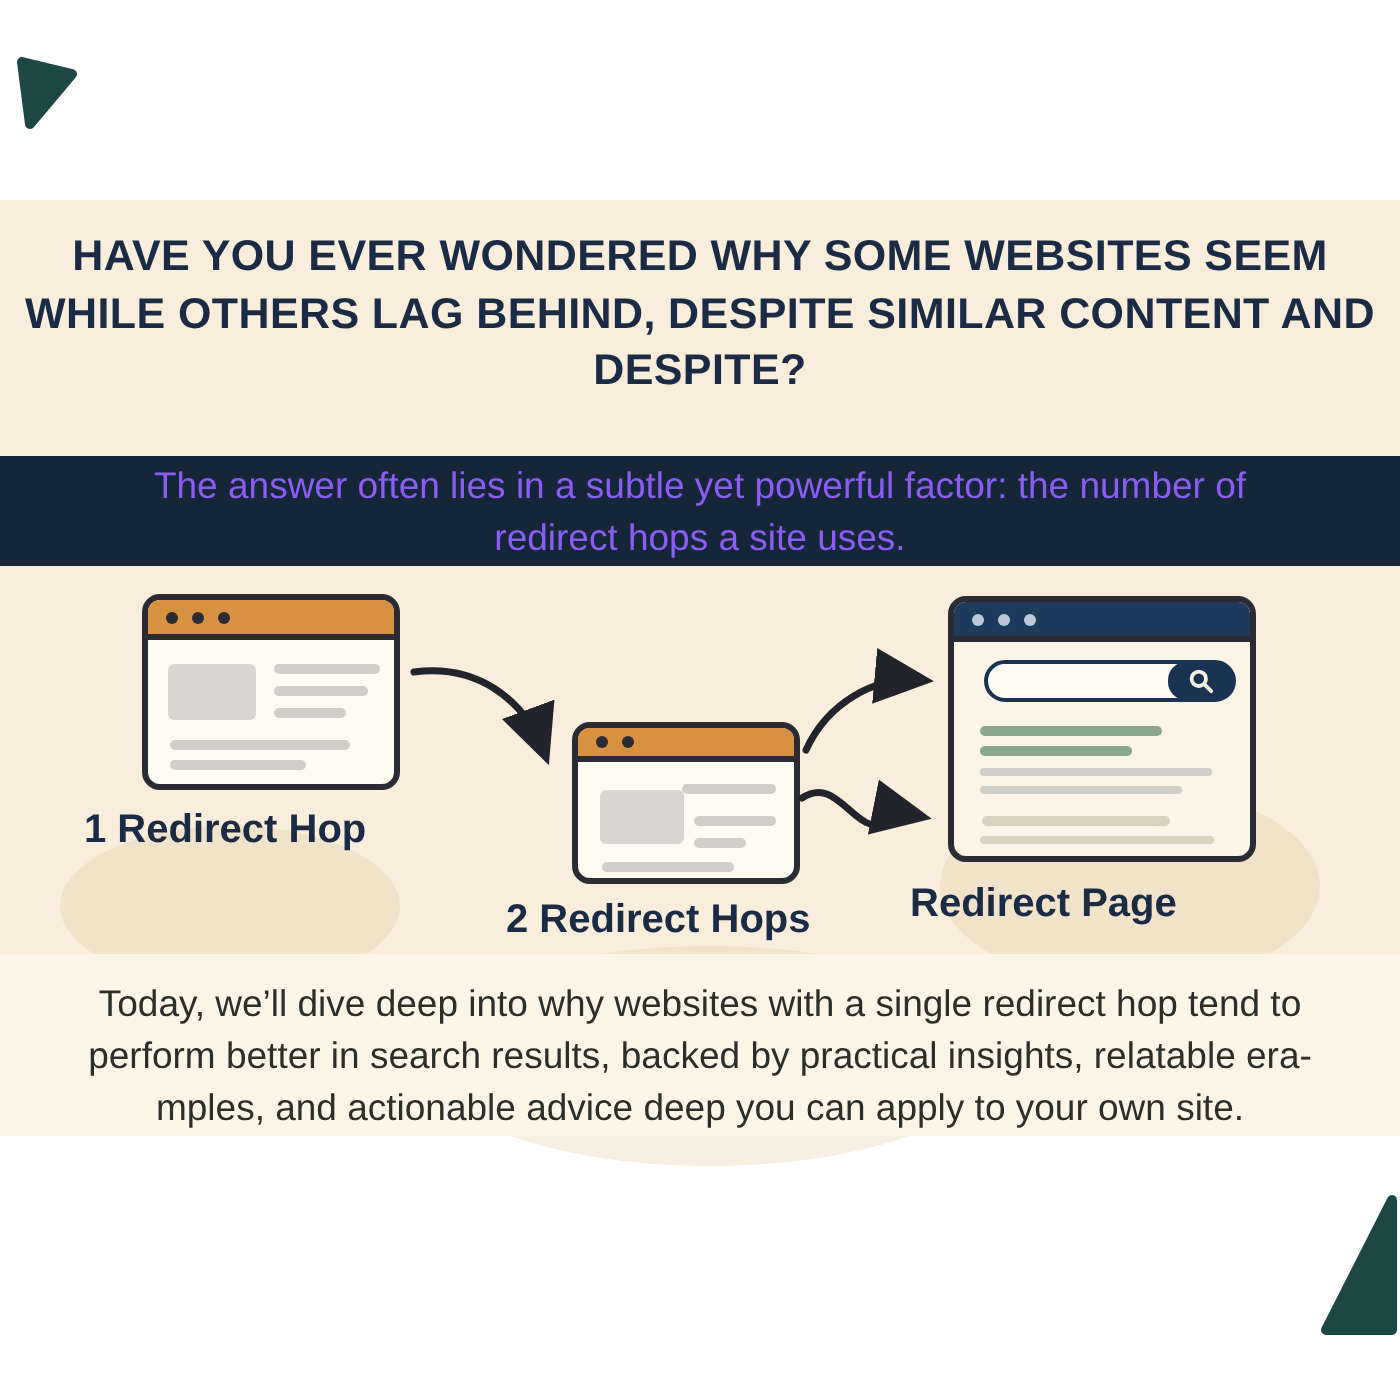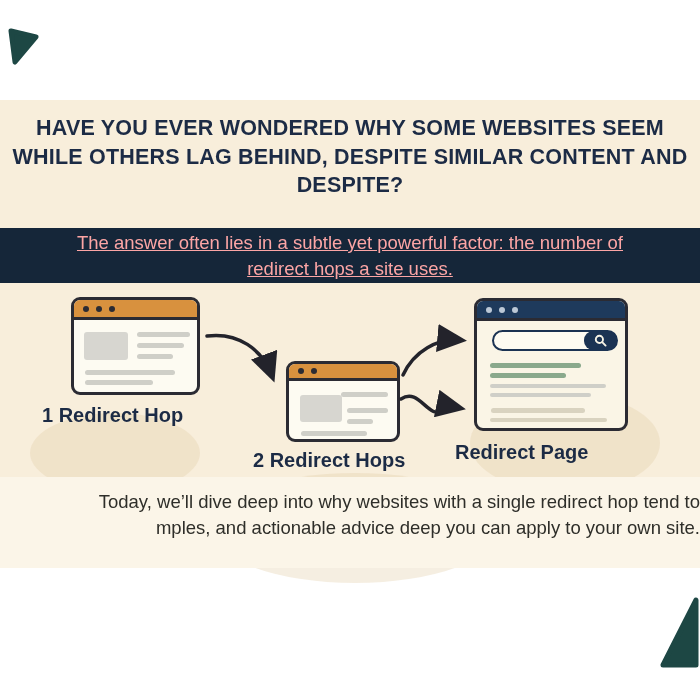--- a/index.html
+++ b/index.html
@@ -36,26 +36,25 @@
     letter-spacing: 0.2px;
     color: #1c2b45;
   }
   .headline .line { white-space: nowrap; }
 
   
   .banner {
     position: absolute;
     left: 0; top: 128px; width: 700px; height: 55px;
     background: #152639;
-    color: #fca5a5;
+    color: #8b5cf6;
     text-align: center;
     font-size: 18.5px;
     line-height: 26px;
     padding-top: 2px;
-    text-decoration: underline;
   }
   .banner .line { white-space: nowrap; }
 
   
   .diagram { position: absolute; left: 0; top: 183px; width: 700px; height: 206px; }
   .blob { position: absolute; background: rgba(226,205,168,0.35); border-radius: 50%; }
 
   .browser {
     position: absolute;
     background: #fdfbf2;
@@ -100,21 +99,21 @@
     white-space: nowrap;
   }
 
   .arrows { position: absolute; left: 0; top: 0; width: 700px; height: 206px; pointer-events: none; }
 
   
   .footer {
     position: absolute;
     left: 0; top: 377px; width: 700px; height: 91px;
     background: #fbf5e8;
-    text-align: right;
+    text-align: center;
     font-size: 18.5px;
     line-height: 26px;
     color: #2e2e29;
     padding-top: 12px;
   }
   .footer .line { white-space: nowrap; }
 </style>
 </head>
 <body>
 
@@ -209,17 +208,18 @@
         <path d="M401,116 C419,104 427,135 443,129 C450,126 454,124 459,125" fill="none" stroke="#23232b" stroke-width="3.5" stroke-linecap="round" marker-end="url(#ah)"></path>
       </svg>
 
       <div class="win-label" style="left:42px; top:121px;">1 Redirect Hop</div>
       <div class="win-label" style="left:253px; top:166px;">2 Redirect Hops</div>
       <div class="win-label" style="left:455px; top:158px;">Redirect Page</div>
     </div>
 
     <div class="footer">
       <div class="line">Today, we’ll dive deep into why websites with a single redirect hop tend to</div>
+      <div class="line">perform better in search results, backed by practical insights, relatable era-</div>
       <div class="line">mples, and actionable advice deep you can apply to your own site.</div>
     </div>
 
   </div>
 </div>
 
 </body></html>

